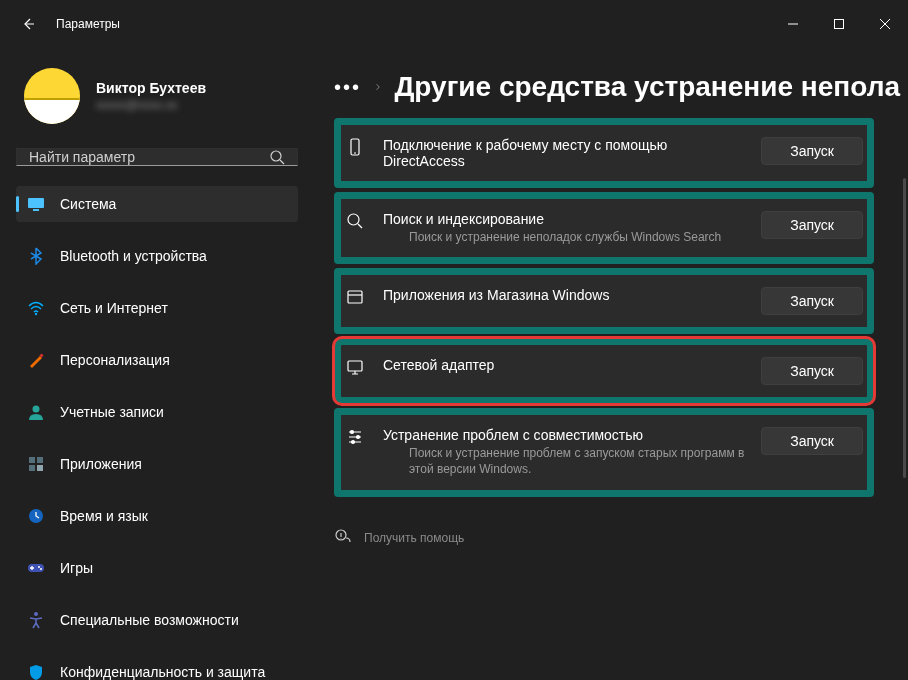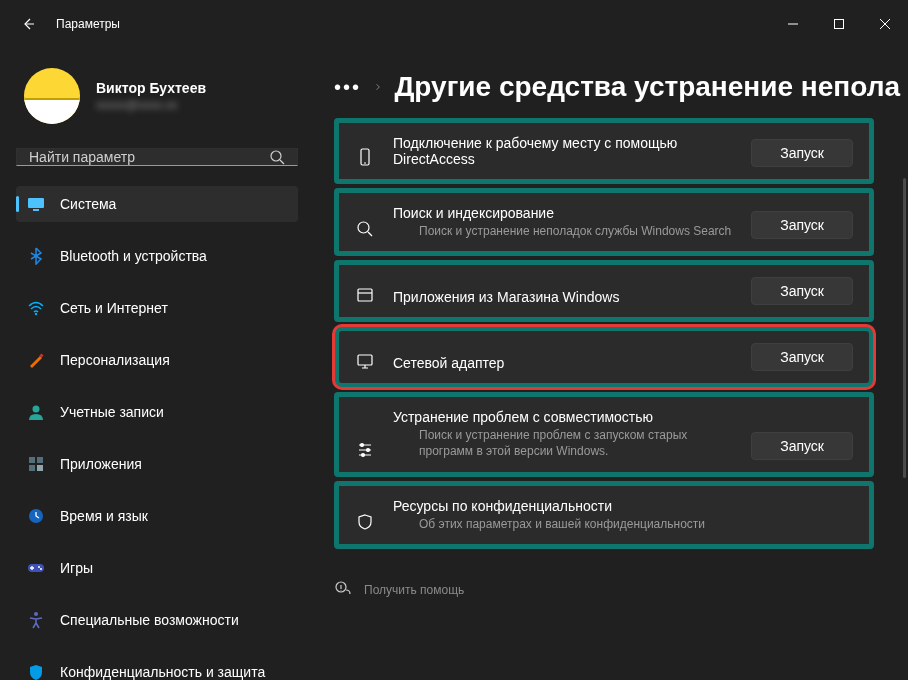--- a/index.html
+++ b/index.html
@@ -134,25 +134,25 @@
   .bc-chevron { color: #999; }
   .bc-title {
     font-size: 28px;
     font-weight: 600;
     white-space: nowrap;
     color: #ffffff;
   }
   .cards { display: flex; flex-direction: column; gap: 4px; margin-top: 6px; }
   .card {
     background: #2b2b2b;
-    border: 5px solid #0f766e;
+    border: 7px solid #0f766e;
     border-radius: 4px;
     display: flex;
-    align-items: flex-end;
-    padding: 12px 16px;
+    align-items: flex-start;
+    padding: 12px 4px;
     min-height: 62px;
     width: 540px;
   }
   .card.highlighted {
     outline: 3px solid #e53935;
     outline-offset: -1px;
     border-radius: 8px;
   }
   .card-icon {
     width: 20px; height: 20px;
@@ -408,31 +408,20 @@
               <circle cx="12" cy="9" r="1.5" fill="#fff"></circle>
               <circle cx="7" cy="14" r="1.5" fill="#fff"></circle>
             </svg>
           </span>
           <div class="card-text">
             <div class="card-title">Устранение проблем с совместимостью</div>
             <div class="card-sub">Поиск и устранение проблем с запуском старых программ в этой версии Windows.</div>
           </div>
           <button class="run-btn">Запуск</button>
         </div>
-        <div class="card">
-          <span class="card-icon">
-            <svg width="18" height="18" viewBox="0 0 18 18" stroke="#fff" fill="none" stroke-width="1.2">
-              <path d="M9 2 L15 4 V9 Q15 14 9 16 Q3 14 3 9 V4 Z"></path>
-            </svg>
-          </span>
-          <div class="card-text">
-            <div class="card-title">Ресурсы по конфиденциальности</div>
-            <div class="card-sub">Об этих параметрах и вашей конфиденциальности</div>
-          </div>
-        </div>
       </div>
     <div class="help-row">
       <svg width="18" height="18" viewBox="0 0 18 18">
           <circle cx="7" cy="8" r="5" stroke="#ccc" fill="none" stroke-width="1.2"></circle>
           <path d="M7 6 v4 M7 11 v0.5" stroke="#ccc" stroke-width="1.2"></path>
           <path d="M12 11 q4 0 4 4" stroke="#ccc" fill="none" stroke-width="1.2"></path>
         </svg>
       <span>Получить помощь</span>
     </div>
     <div class="scrollbar"></div>

